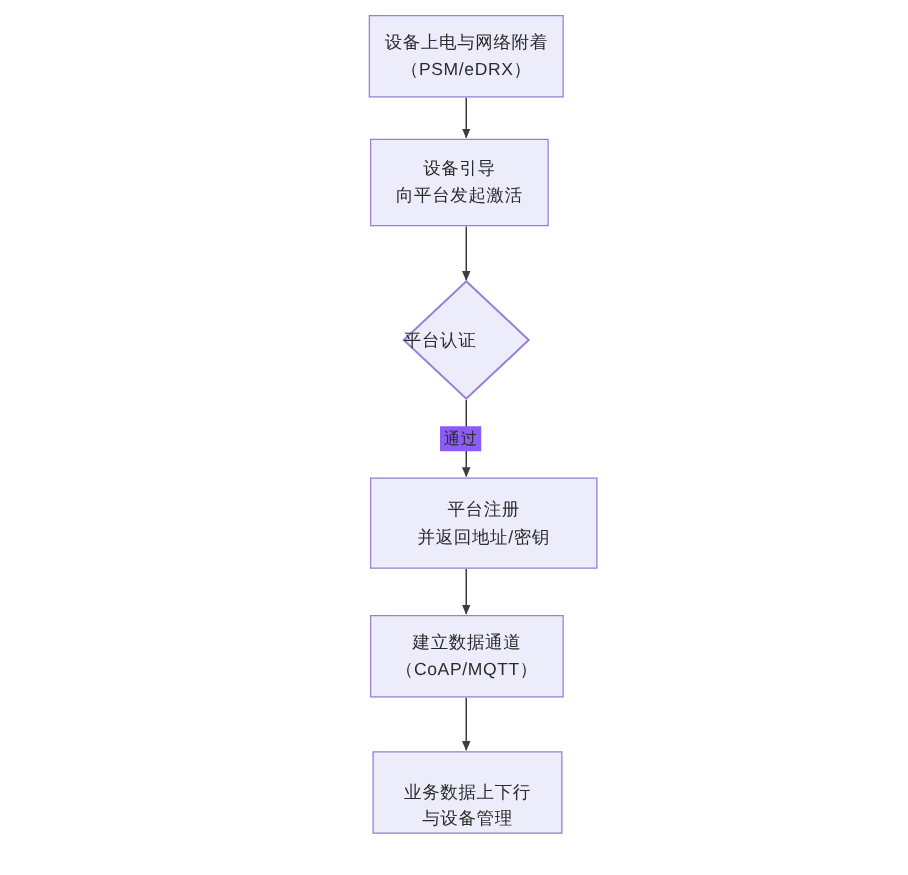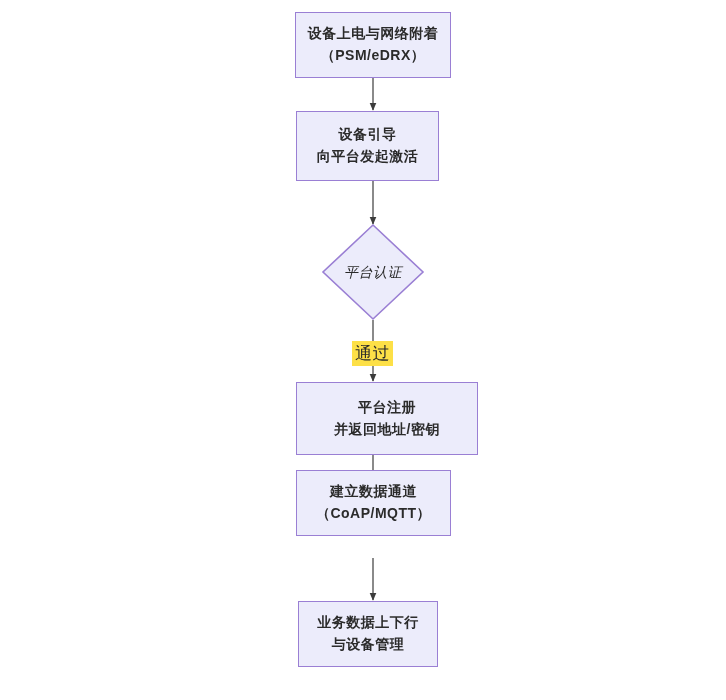--- a/index.html
+++ b/index.html
@@ -37,47 +37,44 @@
     justify-content: center;
     text-align: center;
     color: #2b2b2b;
     font-size: 14px;
     line-height: 1.55;
     letter-spacing: 0.5px;
   }
   .node-process {
     background: #ececfb;
     border: 1.6px solid #9a7fd4;
-    font-weight: bold;
   }
   .node-label {
     white-space: pre-line;
     display: block;
   }
   .node-decision {
     position: absolute;
     box-sizing: border-box;
     display: flex;
     align-items: center;
-    justify-content: center;
-    font-style: italic;
   }
   .diamond-text {
     position: relative;
     z-index: 2;
     color: #2b2b2b;
     font-size: 14px;
     letter-spacing: 0.5px;
     text-align: center;
   }
   .edge-label {
     position: absolute;
-    background: #fde047;
+    background: #8b5cf6;
     color: #2b2b2b;
-    font-size: 17px;
+    font-size: 13px;
     letter-spacing: 0.5px;
     padding: 1px 3px;
     white-space: nowrap;
     z-index: 5;
   }
 </style>
 </head>
 <body>
 
 <div id="flow-canvas">
@@ -118,23 +115,23 @@
 
   <div class="edge-label" style="left:352px; top:341px;">
     <span>通过</span>
   </div>
 
   <div class="node node-process" style="left:296px; top:382px; width:182px; height:73px;">
     <span class="node-label">平台注册
 并返回地址/密钥</span>
   </div>
 
-  <div class="node node-process" style="left:296px; top:470px; width:155px; height:66px;">
+  <div class="node node-process" style="left:296px; top:492px; width:155px; height:66px;">
     <span class="node-label">建立数据通道
 （CoAP/MQTT）</span>
   </div>
 
-  <div class="node node-process" style="left:298px; top:601px; width:140px; height:66px;">
+  <div class="node node-process" style="left:298px; top:601px; width:152px; height:66px;align-items:flex-end;">
     <span class="node-label">业务数据上下行
 与设备管理</span>
   </div>
 
 </div>
 
 </body></html>

